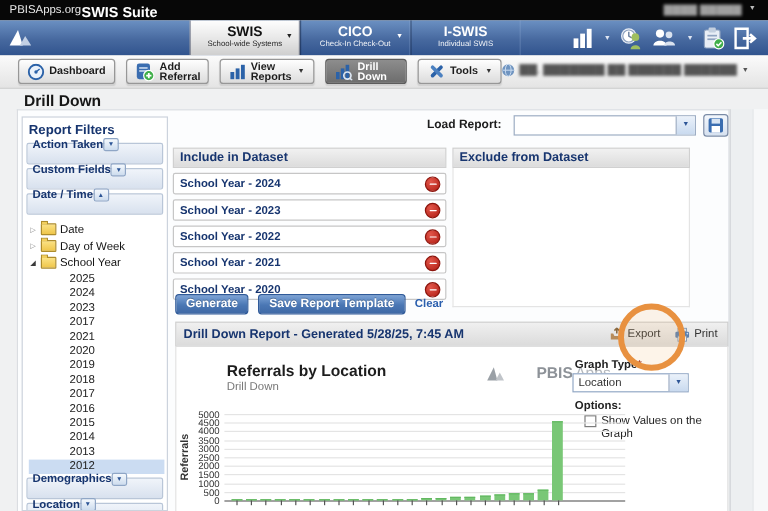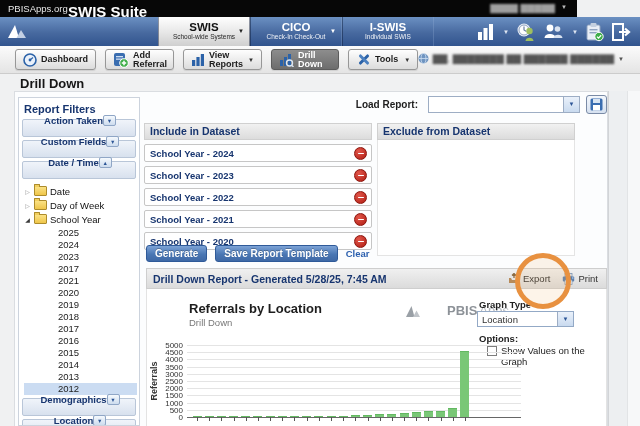--- a/index.html
+++ b/index.html
@@ -1,22 +1,22 @@
 <!DOCTYPE html>
 <html><head>
 <meta charset="utf-8">
 <style>
   html,body{margin:0;padding:0;}
   body{font-family:"Liberation Sans","DejaVu Sans",sans-serif;background:#888;}
   #root{position:relative;width:640px;height:426px;overflow:hidden;background:#f0f1f2;}
 
   
-  .topbar{position:absolute;left:0;top:0;width:577px;height:17px;background:#070707;color:#fff;}
+  .topbar{position:absolute;left:0;top:0;width:640px;height:17px;background:#070707;color:#fff;}
   .topbar .site{position:absolute;left:8px;top:3px;font-size:9.5px;color:#e8e8e8;}
-  .topbar .app{position:absolute;left:68px;top:3px;font-size:15px;font-weight:bold;color:#fff;text-align:right;}
+  .topbar .app{position:absolute;left:68px;top:3px;font-size:12px;font-weight:bold;color:#fff;text-align:right;}
   .topbar .user{position:absolute;right:22px;top:3px;font-size:9px;color:#9f9f9f;filter:blur(1.3px);}
   .topbar .user-caret{position:absolute;right:10px;top:4px;font-size:6px;color:#bbb;}
 
   
   .nav{position:absolute;left:0;top:17px;width:640px;height:29px;
        background:linear-gradient(#6b90c2,#47699f 55%,#31548e);border-bottom:1px solid #203d6b;}
   .logo{position:absolute;left:7px;top:5px;display:flex;align-items:center;gap:3px;}
   .logo-text b{color:#fff;font-size:13px;}
   .logo-text span{color:#b9c7dd;font-size:13px;}
   .tabs{position:absolute;left:158px;top:0;height:29px;display:flex;}
@@ -56,21 +56,21 @@
               border:1px solid #dadde1;border-bottom:none;box-sizing:border-box;}
   .strip1{position:absolute;left:608px;top:91px;width:19px;bottom:0;background:#edeff1;border-left:1px solid #d2d4d7;}
   .strip2{position:absolute;left:627px;top:91px;width:13px;bottom:0;background:#f7f8f9;border-left:1px solid #e2e4e6;}
 
   
   .sidebar{position:absolute;left:18px;top:97px;width:122px;bottom:0;background:#fff;
            border:1px solid #ccd3dd;box-sizing:border-box;overflow:hidden;}
   .sb-title{padding:5px 5px 4px;font-size:11px;font-weight:bold;color:#17356f;}
   .sb-sec{margin:0 3px 3px;height:15px;border:1px solid #b9c6d8;border-radius:2px;
           background:linear-gradient(#f0f4fa,#d8e1ee);display:flex;align-items:center;
-          justify-content:center;padding:0 2px 16px 4px;box-sizing:border-box;cursor:pointer;}
+          justify-content:flex-start;padding:0 2px 16px 4px;box-sizing:border-box;cursor:pointer;}
   .sb-sec .s-lbl{font-size:9.5px;font-weight:bold;color:#17356f;}
   .sb-caret{width:13px;height:11px;border:1px solid #8fa6c6;border-radius:2px;
             background:linear-gradient(#f5f9fd,#cddcee);color:#2c5596;font-size:5.5px;
             line-height:11px;text-align:center;box-sizing:border-box;}
   .tree{padding:2px 0 1px 5px;}
   .tree-row{height:14px;display:flex;align-items:center;gap:3px;font-size:9.5px;color:#111;cursor:pointer;}
   .twisty{width:7px;font-size:6px;color:#8f8f8f;text-align:center;}
   .twisty.open{color:#3a3a3a;}
   .folder{width:11px;height:8px;background:linear-gradient(#fbe285,#efc64a);border:1px solid #ad8c2c;
           border-radius:1px;position:relative;flex:0 0 auto;}

